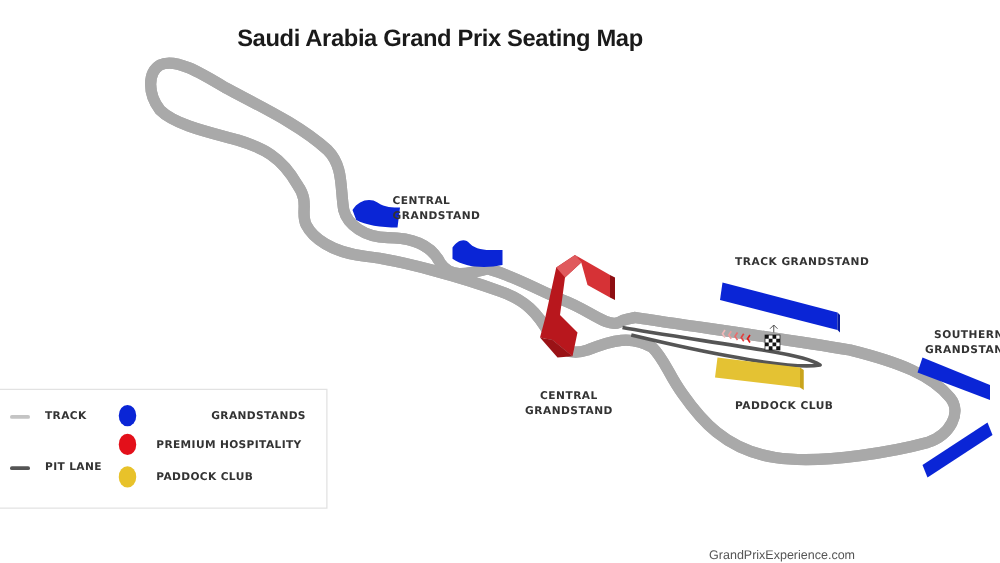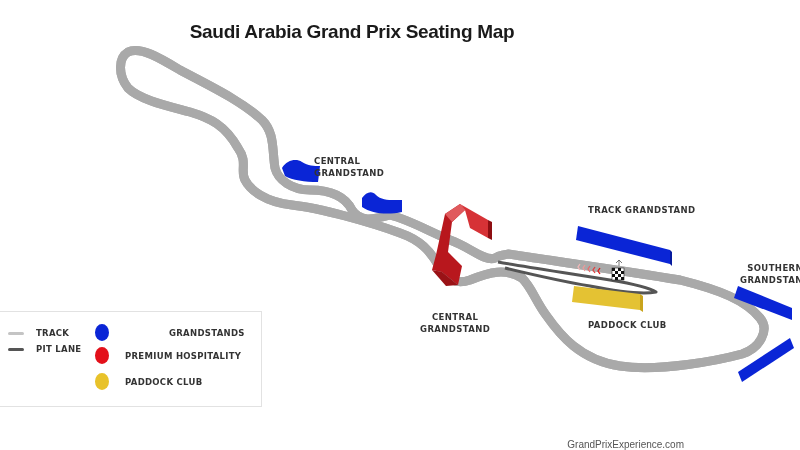--- a/index.html
+++ b/index.html
@@ -107,21 +107,21 @@
   <div>CENTRAL</div>
   <div>GRANDSTAND</div>
 </div>
 <div class="lbl" style="left:588px;top:319px;">PADDOCK CLUB</div>
 
 <div class="legend">
   <div class="lg-row" style="left:9px;top:16px;">
     <span class="lg-line" style="background:#c4c4c4"></span>
     <span class="lg-text">TRACK</span>
   </div>
-  <div class="lg-row" style="left:9px;top:32px;">
+  <div class="lg-row" style="left:9px;top:57px;">
     <span class="lg-line" style="background:#555"></span>
     <span class="lg-text">PIT LANE</span>
   </div>
   <div class="lg-row" style="left:96px;top:12px;gap:44px;">
     <span class="lg-dot" style="background:#0a25d6"></span>
     <span class="lg-text">GRANDSTANDS</span>
   </div>
   <div class="lg-row" style="left:96px;top:35px;">
     <span class="lg-dot" style="background:#e3101a"></span>
     <span class="lg-text">PREMIUM HOSPITALITY</span>

